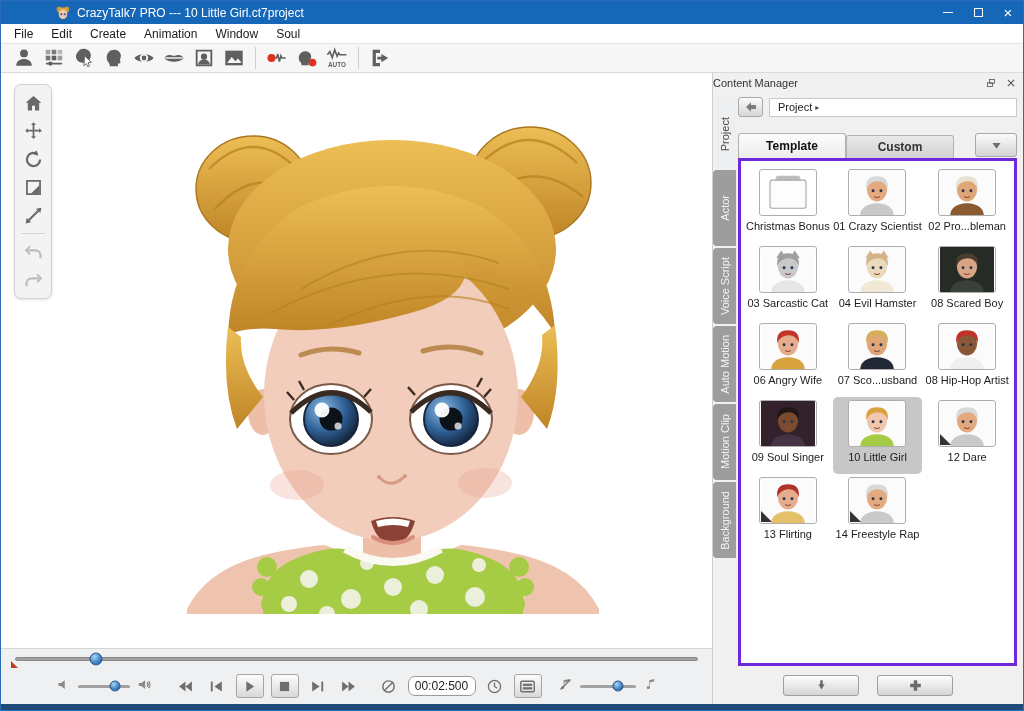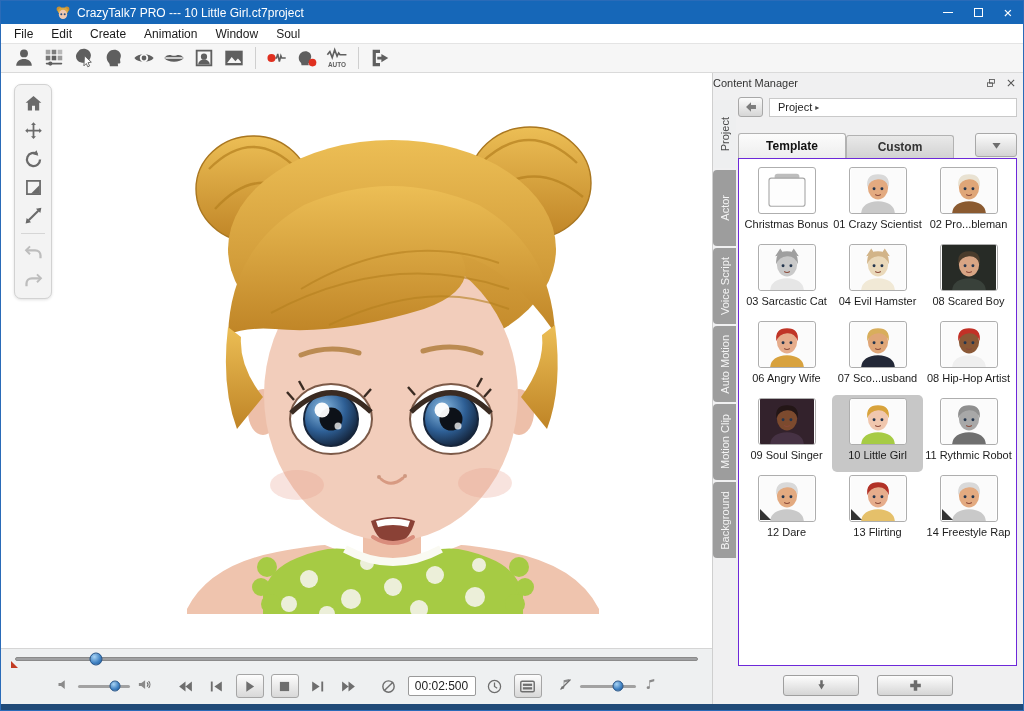--- a/index.html
+++ b/index.html
@@ -37,21 +37,21 @@
   .ttrack{flex:1;height:4px;background:#9fa0a2;border:1px solid #8a8a8a;border-radius:2px;position:relative;}
   .knob{position:absolute;top:50%;transform:translate(-50%,-50%);width:13px;height:13px;border-radius:50%;background:radial-gradient(circle at 35% 30%,#a8d4f5,#3d7fc1 60%,#235a93);border:1px solid #1e4f86;}
   .tmark{position:absolute;left:10px;bottom:0;width:0;height:0;border-bottom:7px solid #c23b22;border-right:7px solid transparent;}
   .transport{height:36px;background:#eef0f1;display:flex;align-items:center;justify-content:center;gap:7px;color:#6e6e6e;}
   .fbtn{width:24px;height:22px;display:flex;align-items:center;justify-content:center;cursor:default;}
   .fbtn svg{width:17px;height:17px;fill:currentColor;}
   .raised{width:28px;height:24px;background:linear-gradient(#fdfdfd,#d8d8d8);border:1px solid #a5a5a5;border-radius:3px;}
   .hslider{position:relative;height:3px;background:#a2a2a2;border-radius:2px;}
   .hslider .knob{width:11px;height:11px;}
   .spkicon svg,.noteicon svg{width:15px;height:15px;fill:#8a8a8a;}
-  .timefield{width:68px;height:20px;background:#fff;border:1px solid #9a9a9a;border-radius:2px;font-size:12px;color:#222;display:flex;align-items:center;justify-content:center;}
+  .timefield{width:68px;height:20px;background:#fff;border:1px solid #9a9a9a;border-radius:7px;font-size:12px;color:#222;display:flex;align-items:center;justify-content:center;}
   .gap8{width:8px;}.gap2{width:2px;}
   
   .cm{flex:1;background:#f0f0f1;border-left:1px solid #cfcfcf;display:flex;flex-direction:column;min-width:0;}
   .cmhead{height:19px;display:flex;align-items:center;font-size:11px;color:#333;flex:0 0 auto;}
   .cmhead .cmtitle{flex:1;text-align:left;}
   .cmicon{width:16px;height:14px;display:flex;align-items:center;justify-content:center;color:#555;margin-right:4px;cursor:default;}
   .cmicon svg{width:10px;height:10px;}
   .cmbody{flex:1;display:flex;min-height:0;}
   .vtabs{width:23px;display:flex;flex-direction:column;padding-top:8px;gap:2px;flex:0 0 auto;}
   .vtab{height:76px;background:#9d9d9d;color:#f5f5f5;border-radius:4px 0 0 4px;display:flex;align-items:center;justify-content:center;font-size:11px;cursor:default;}
@@ -61,21 +61,21 @@
   .navrow{display:flex;align-items:center;gap:6px;height:26px;flex:0 0 auto;}
   .backbtn{width:25px;height:20px;background:linear-gradient(#fbfbfb,#d6d6d6);border:1px solid #a8a8a8;border-radius:3px;display:flex;align-items:center;justify-content:center;color:#7c7c7c;cursor:default;}
   .backbtn svg{width:14px;height:14px;fill:currentColor;}
   .crumb{flex:1;height:19px;background:#fff;border:1px solid #c9c9c9;display:flex;align-items:center;font-size:11px;color:#222;padding-left:8px;gap:3px;}
   .crumb .chev{font-size:8px;color:#444;}
   .tabrow{display:flex;align-items:flex-end;height:26px;flex:0 0 auto;margin-top:12px;}
   .htab{width:108px;height:23px;display:flex;align-items:center;justify-content:center;font-size:12px;font-weight:bold;color:#333;background:linear-gradient(#e9e9e9,#d2d2d2);border:1px solid #b2b2b2;border-bottom:none;border-radius:3px 3px 0 0;cursor:default;}
   .htab.active{background:linear-gradient(#fcfcfc,#ededed);height:25px;color:#111;}
   .ddbtn{margin-left:auto;width:42px;height:24px;background:linear-gradient(#fbfbfb,#d4d4d4);border:1px solid #a8a8a8;border-radius:3px;display:flex;align-items:center;justify-content:center;color:#6d6d6d;cursor:default;margin-bottom:1px;}
   .ddbtn svg{width:13px;height:13px;fill:currentColor;}
-  .grid{flex:1;background:#fff;border:1px solid #6d28d9;overflow:hidden;display:grid;grid-template-columns:repeat(3,1fr);grid-auto-rows:77px;padding:5px 2px;min-height:0;}
+  .grid{flex:1;background:#fff;border:3px solid #6d28d9;overflow:hidden;display:grid;grid-template-columns:repeat(3,1fr);grid-auto-rows:77px;padding:5px 2px;min-height:0;}
   .cell{display:flex;flex-direction:column;align-items:center;padding-top:3px;border-radius:5px;cursor:default;}
   .cell.sel{background:#c7c7c7;}
   .thumb{width:58px;height:47px;border:1px solid #aeaeae;border-radius:3px;background:#fff;position:relative;overflow:hidden;}
   .thumb svg{width:100%;height:100%;display:block;}
   .thumb .badge{position:absolute;left:1px;bottom:1px;width:0;height:0;border-bottom:11px solid #333;border-right:11px solid transparent;}
   .cell .lbl{font-size:11px;color:#1c1c1c;margin-top:4px;white-space:nowrap;}
   .cmfoot{height:38px;display:flex;align-items:center;justify-content:center;gap:18px;flex:0 0 auto;}
   .bigbtn{width:76px;height:21px;background:linear-gradient(#fdfdfd,#d5d5d5);border:1px solid #9f9f9f;border-radius:3px;display:flex;align-items:center;justify-content:center;color:#6b6b6b;cursor:default;}
   .bigbtn svg{width:15px;height:15px;fill:currentColor;}
   
@@ -660,34 +660,20 @@
                     <circle cx="27.5" cy="18.5" r="1.3" fill="#24364e"></circle>
                     <path d="M21.5 23.5q2.5 1.8 5 0" stroke="#8a4a3a" stroke-width="1" fill="none"></path>
                   </svg>
                 </div>
                 <div class="lbl">10 Little Girl</div>
               </div>
               <div class="cell">
                 <div class="thumb">
                   <svg viewBox="0 0 48 40">
                     <rect width="48" height="40" fill="#fbfbfb"></rect>
-                    <path d="M9 40q1-10 15-10.5Q38 30 39 40z" fill="#6f6f6f"></path>
-                    <ellipse cx="24" cy="17.5" rx="9" ry="10.5" fill="#a8a8a8"></ellipse>
-                    <path d="M14.5 17Q13 5.5 24 5.5T33.5 17Q31 9.5 24 10T14.5 17z" fill="#8f8f8f"></path>
-                    <circle cx="20.5" cy="18.5" r="1.3" fill="#24364e"></circle>
-                    <circle cx="27.5" cy="18.5" r="1.3" fill="#24364e"></circle>
-                    <path d="M21.5 23.5q2.5 1.8 5 0" stroke="#8a4a3a" stroke-width="1" fill="none"></path>
-                  </svg>
-                </div>
-                <div class="lbl">11 Rythmic Robot</div>
-              </div>
-              <div class="cell">
-                <div class="thumb">
-                  <svg viewBox="0 0 48 40">
-                    <rect width="48" height="40" fill="#fbfbfb"></rect>
                     <path d="M9 40q1-10 15-10.5Q38 30 39 40z" fill="#c9c9c9"></path>
                     <ellipse cx="24" cy="17.5" rx="9" ry="10.5" fill="#e3aa80"></ellipse>
                     <path d="M14.5 17Q13 5.5 24 5.5T33.5 17Q31 9.5 24 10T14.5 17z" fill="#d9d9d9"></path>
                     <circle cx="20.5" cy="18.5" r="1.3" fill="#24364e"></circle>
                     <circle cx="27.5" cy="18.5" r="1.3" fill="#24364e"></circle>
                     <path d="M21.5 23.5q2.5 1.8 5 0" stroke="#8a4a3a" stroke-width="1" fill="none"></path>
                   </svg>
                   <span class="badge"></span>
                 </div>
                 <div class="lbl">12 Dare</div>

